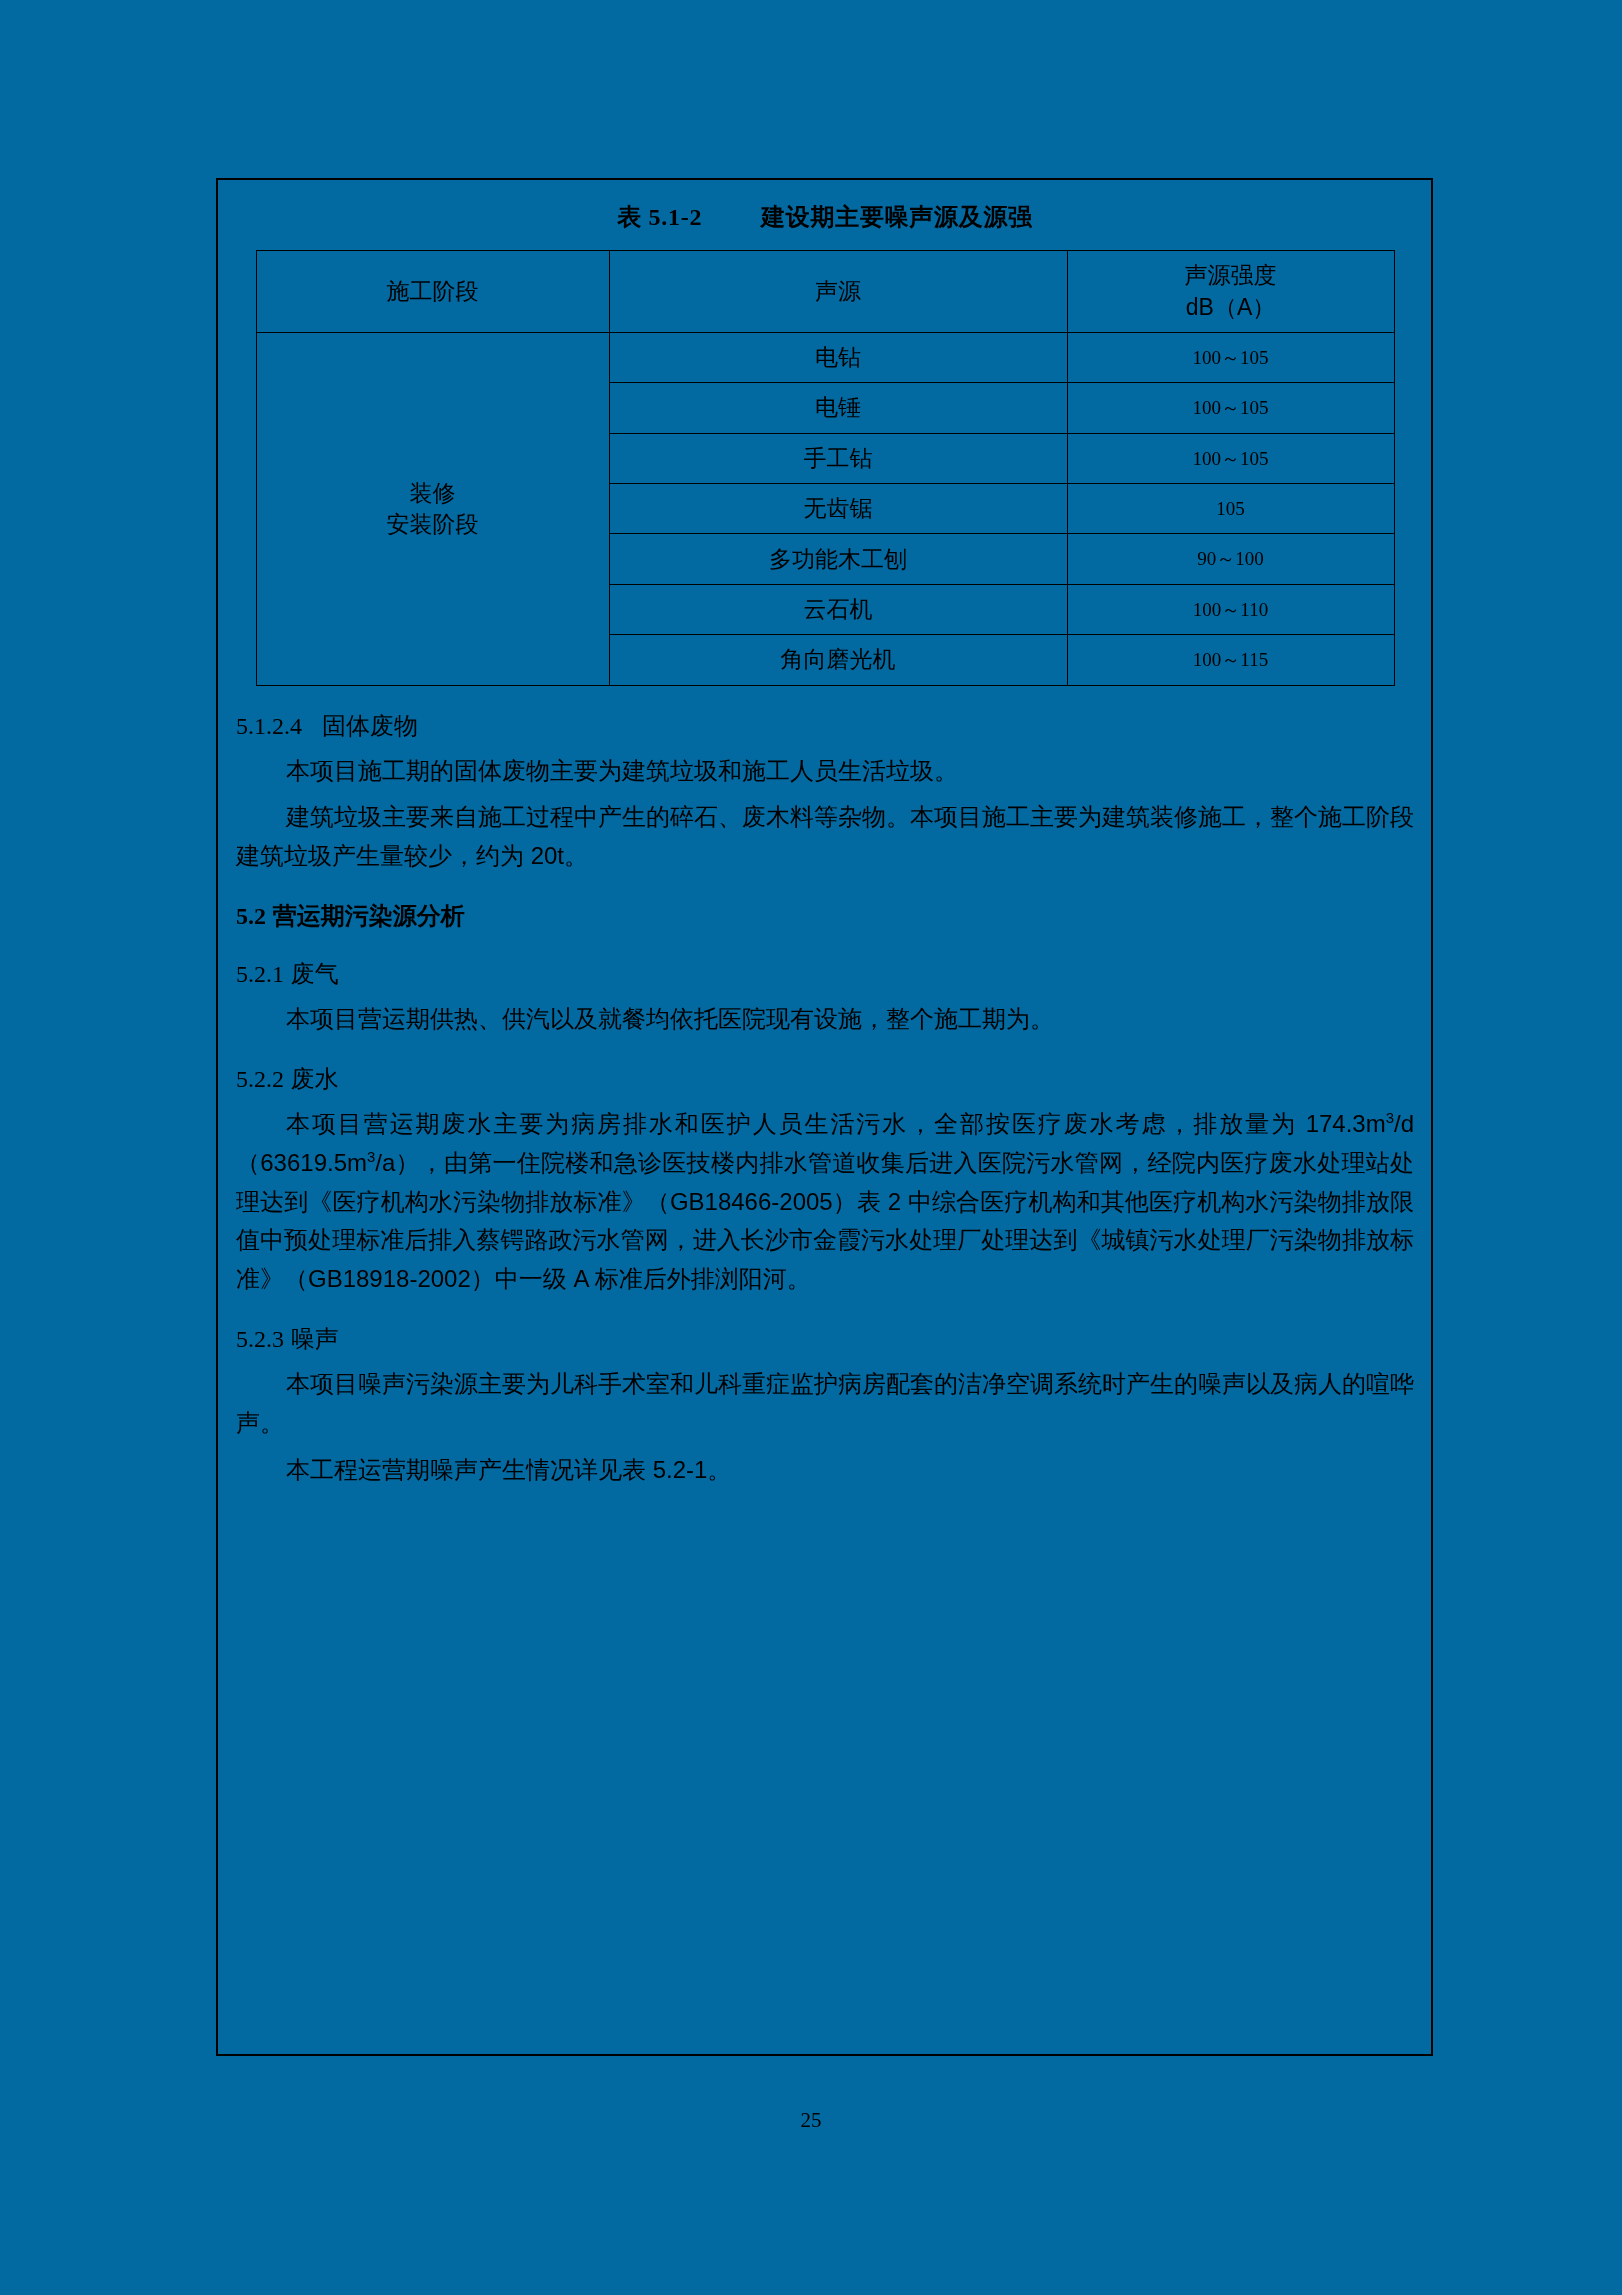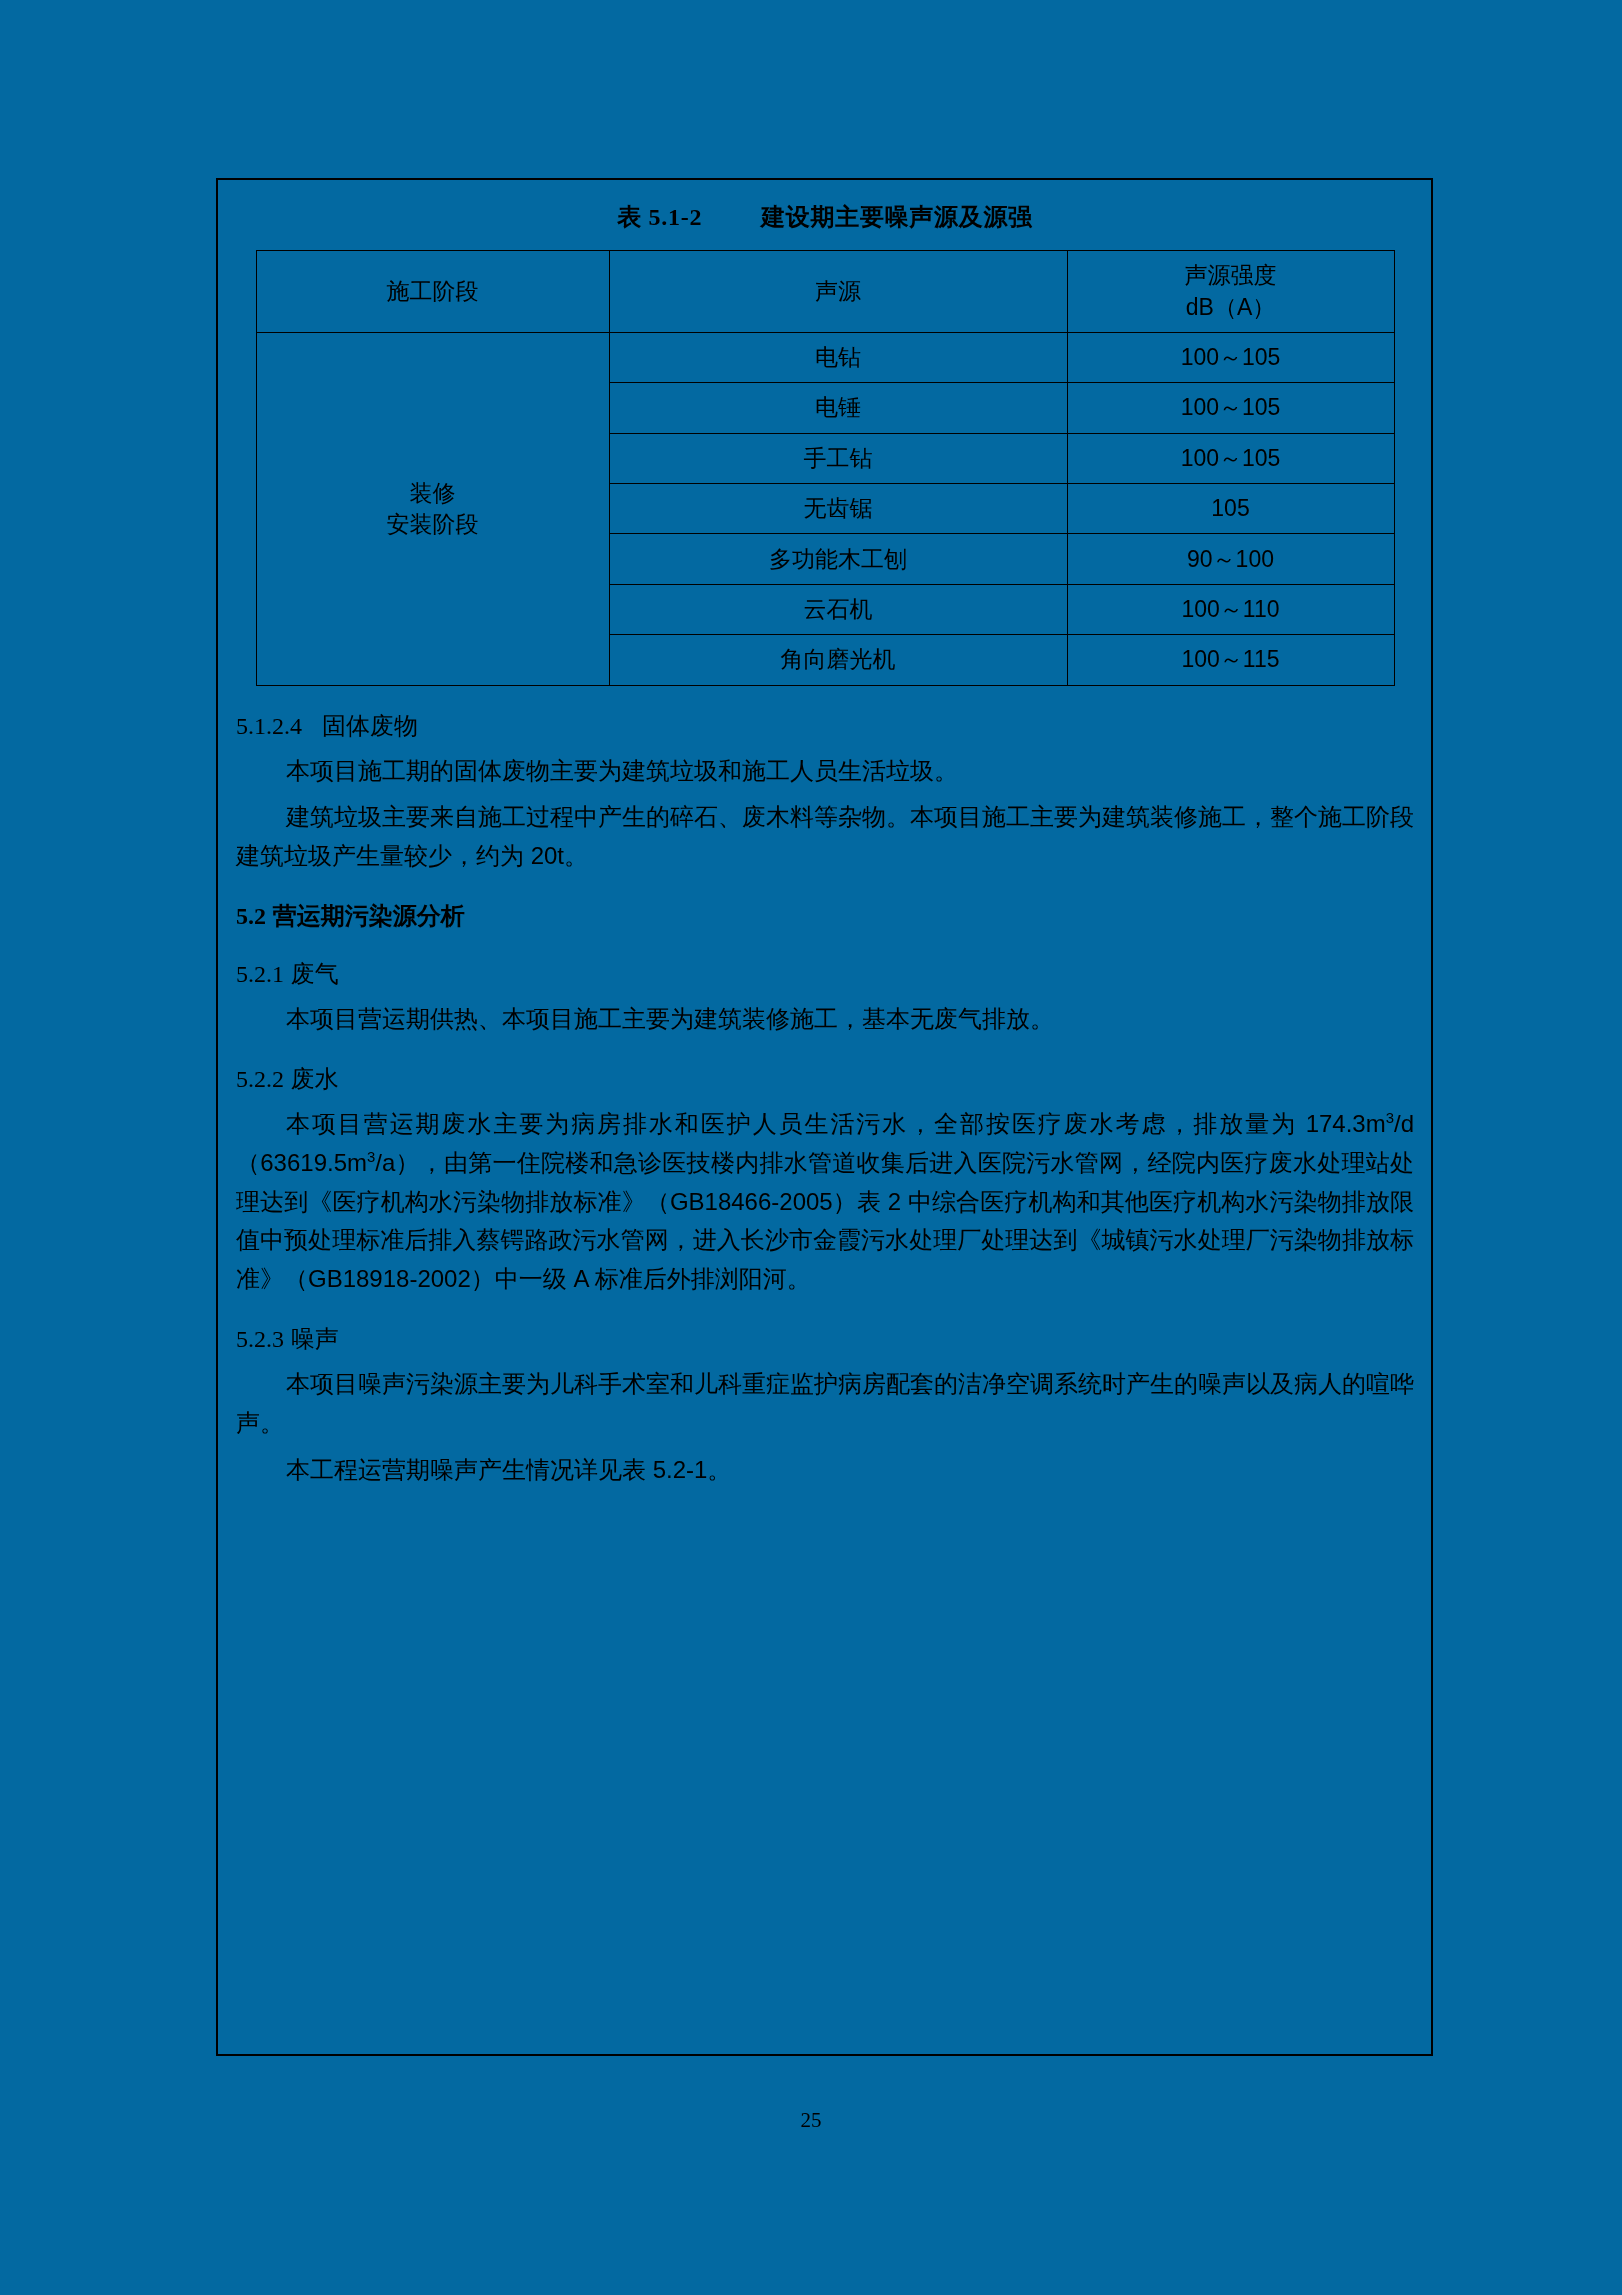--- a/index.html
+++ b/index.html
@@ -61,22 +61,22 @@
   table.noise td {
     border: 1.3px solid #000000;
     text-align: center;
     vertical-align: middle;
     font-size: 23px;
     font-family: "Liberation Sans", sans-serif;
     padding: 9.2px 3.9px;
     line-height: 1.35;
   }
   table.noise td.num {
-    font-family: Liberation Sans, sans-serif;
-    font-size: 23px;
+    font-family: Liberation Serif, serif;
+    font-size: 19px;
   }
   table.noise td.hdr {
     font-family: "Liberation Sans", sans-serif;
   }
   .col1 { width: 353px; }
   .col2 { width: 458px; }
   .col3 { width: 327px; }
   .stage-cell {
     line-height: 1.7;
   }
@@ -185,21 +185,21 @@
     <p class="para">建筑垃圾主要来自施工过程中产生的碎石、废木料等杂物。本项目施工主要为建筑装修施工，整个施工阶段建筑垃圾产生量较少，约为 20t。</p>
 
     <div class="sec-h bold">
       <span class="n">5.2</span>&nbsp;<span>营运期污染源分析</span>
     </div>
 
     <div class="sec-h">
       <span class="n">5.2.1</span>&nbsp;<span>废气</span>
     </div>
 
-    <p class="para">本项目营运期供热、本项目施工主要为建筑装修施工，基本无废气排放。</p>
+    <p class="para">本项目营运期供热、供汽以及就餐均依托医院现有设施，整个施工期为。</p>
 
     <div class="sec-h">
       <span class="n">5.2.2</span>&nbsp;<span>废水</span>
     </div>
 
     <p class="para"><span>本项目营运期废水主要为病房排水和医护人员生活污水，全部按医疗废水考虑，排放量为 174.3m</span><sup>3</sup><span>/d（63619.5m</span><sup>3</sup><span>/a），由第一住院楼和急诊医技楼内排水管道收集后进入医院污水管网，经院内医疗废水处理站处理达到《医疗机构水污染物排放标准》（GB18466-2005）表 2 中综合医疗机构和其他医疗机构水污染物排放限值中预处理标准后排入蔡锷路政污水管网，进入长沙市金霞污水处理厂处理达到《城镇污水处理厂污染物排放标准》（GB18918-2002）中一级 A 标准后外排浏阳河。</span></p>
 
     <div class="sec-h">
       <span class="n">5.2.3</span>&nbsp;<span>噪声</span>
     </div>

